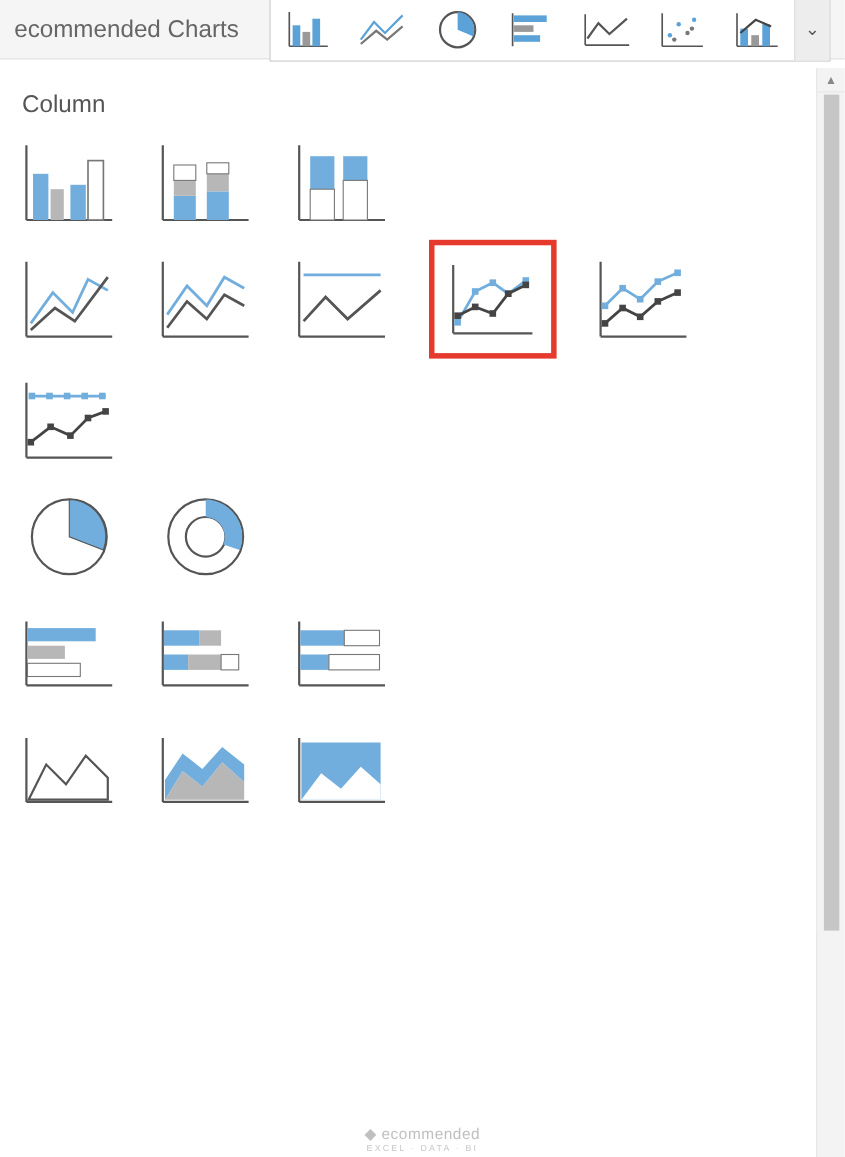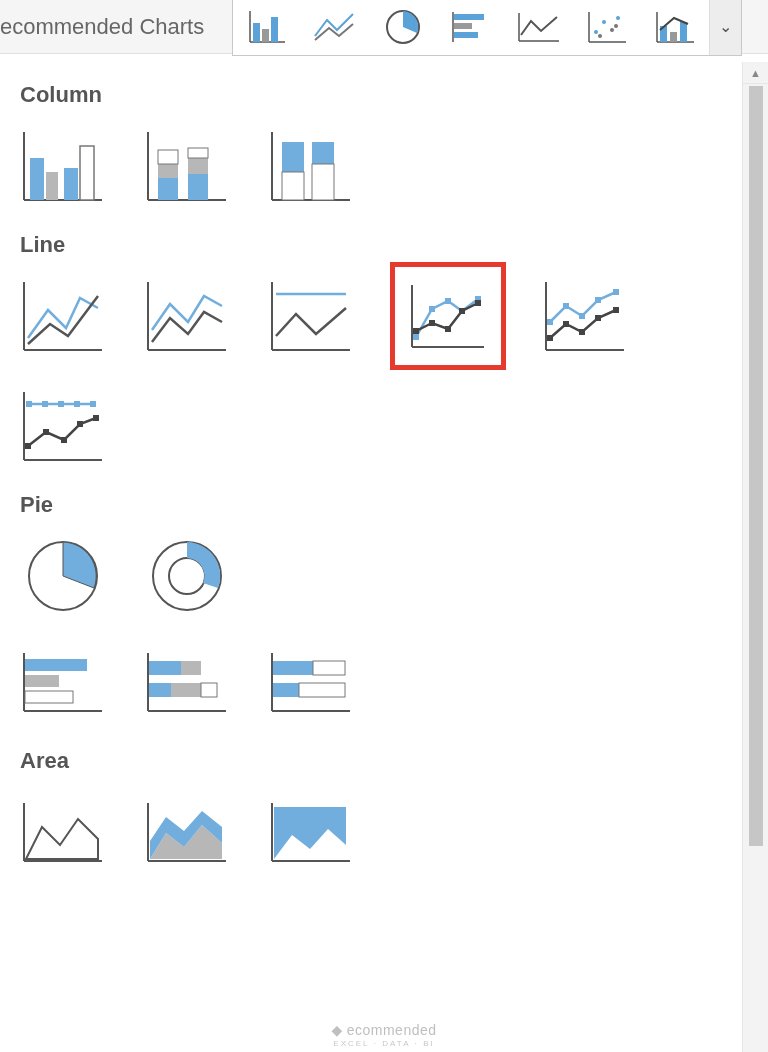--- a/index.html
+++ b/index.html
@@ -10,20 +10,21 @@
     height: 1052px;
     overflow: hidden;
     position: relative;
   }
   .ribbon {
     display: flex;
     align-items: center;
     height: 54px;
     background: #f5f5f5;
     border-bottom: 1px solid #e0e0e0;
+    justify-content: center;
   }
   .ribbon-label {
     font-size: 22px;
     color: #666;
     padding: 0 14px 0 0;
     white-space: nowrap;
   }
   .ribbon-icons {
     display: flex;
     align-items: center;
@@ -88,21 +89,21 @@
   .scroll-thumb {
     width: 14px;
     background: #c6c6c6;
     margin-top: 2px;
     border-radius: 0;
   }
   .section-title {
     font-size: 22px;
     color: #555;
     margin: 10px 0 18px 2px;
-    font-weight: 700;
+    font-weight: 400;
   }
   .section-title.first { margin-top: 4px; }
   .chart-row {
     display: flex;
     flex-wrap: wrap;
     gap: 30px 34px;
     margin-bottom: 26px;
   }
   .chart-thumb {
     width: 90px;
@@ -248,21 +249,20 @@
           <line x1="4" y1="4" x2="4" y2="72" stroke="#555" stroke-width="2"></line>
           <line x1="4" y1="72" x2="82" y2="72" stroke="#555" stroke-width="2"></line>
           <rect x="14" y="14" width="22" height="30" fill="#71aedd"></rect>
           <rect x="14" y="44" width="22" height="28" fill="#fff" stroke="#777"></rect>
           <rect x="44" y="14" width="22" height="22" fill="#71aedd"></rect>
           <rect x="44" y="36" width="22" height="36" fill="#fff" stroke="#777"></rect>
         </svg>
       </div>
     </div>
 
-    <div class="section-title">Line</div>
     <div class="chart-row">
       <div class="chart-thumb">
         <svg width="86" height="76" viewBox="0 0 86 76">
           <line x1="4" y1="4" x2="4" y2="72" stroke="#555" stroke-width="2"></line>
           <line x1="4" y1="72" x2="82" y2="72" stroke="#555" stroke-width="2"></line>
           <polyline points="8,60 28,32 46,50 60,20 78,30" fill="none" stroke="#71aedd" stroke-width="2.5"></polyline>
           <polyline points="8,66 30,46 48,58 78,18" fill="none" stroke="#555" stroke-width="2.5"></polyline>
         </svg>
       </div>
       <div class="chart-thumb">
@@ -333,21 +333,20 @@
           <polyline points="8,58 26,44 44,52 60,36 76,30" fill="none" stroke="#444" stroke-width="2.5"></polyline>
           <rect x="5" y="55" width="6" height="6" fill="#444"></rect>
             <rect x="23" y="41" width="6" height="6" fill="#444"></rect>
           <rect x="41" y="49" width="6" height="6" fill="#444"></rect>
             <rect x="57" y="33" width="6" height="6" fill="#444"></rect>
           <rect x="73" y="27" width="6" height="6" fill="#444"></rect>
         </svg>
       </div>
     </div>
 
-    <div class="section-title">Pie</div>
     <div class="chart-row">
       <div class="chart-thumb">
         <svg width="80" height="80" viewBox="0 0 80 80">
           <circle cx="40" cy="40" r="34" fill="#fff" stroke="#555" stroke-width="2"></circle>
           <path d="M40 40 L40 6 A34 34 0 0 1 71 52 Z" fill="#71aedd" stroke="#555" stroke-width="1"></path>
         </svg>
       </div>
       <div class="chart-thumb">
         <svg width="80" height="80" viewBox="0 0 80 80">
           <circle cx="40" cy="40" r="34" fill="none" stroke="#555" stroke-width="2"></circle>
@@ -383,21 +382,20 @@
           <line x1="4" y1="4" x2="4" y2="62" stroke="#555" stroke-width="2"></line>
           <line x1="4" y1="62" x2="82" y2="62" stroke="#555" stroke-width="2"></line>
           <rect x="5" y="12" width="40" height="14" fill="#71aedd"></rect>
             <rect x="45" y="12" width="32" height="14" fill="#fff" stroke="#777"></rect>
           <rect x="5" y="34" width="26" height="14" fill="#71aedd"></rect>
             <rect x="31" y="34" width="46" height="14" fill="#fff" stroke="#777"></rect>
         </svg>
       </div>
     </div>
 
-    <div class="section-title">Area</div>
     <div class="chart-row">
       <div class="chart-thumb">
         <svg width="86" height="66" viewBox="0 0 86 66">
           <line x1="4" y1="4" x2="4" y2="62" stroke="#555" stroke-width="2"></line>
           <line x1="4" y1="62" x2="82" y2="62" stroke="#555" stroke-width="2"></line>
           <polygon points="6,60 22,28 40,46 58,20 78,40 78,60" fill="#fff" stroke="#555" stroke-width="2"></polygon>
         </svg>
       </div>
       <div class="chart-thumb">
         <svg width="86" height="66" viewBox="0 0 86 66">

